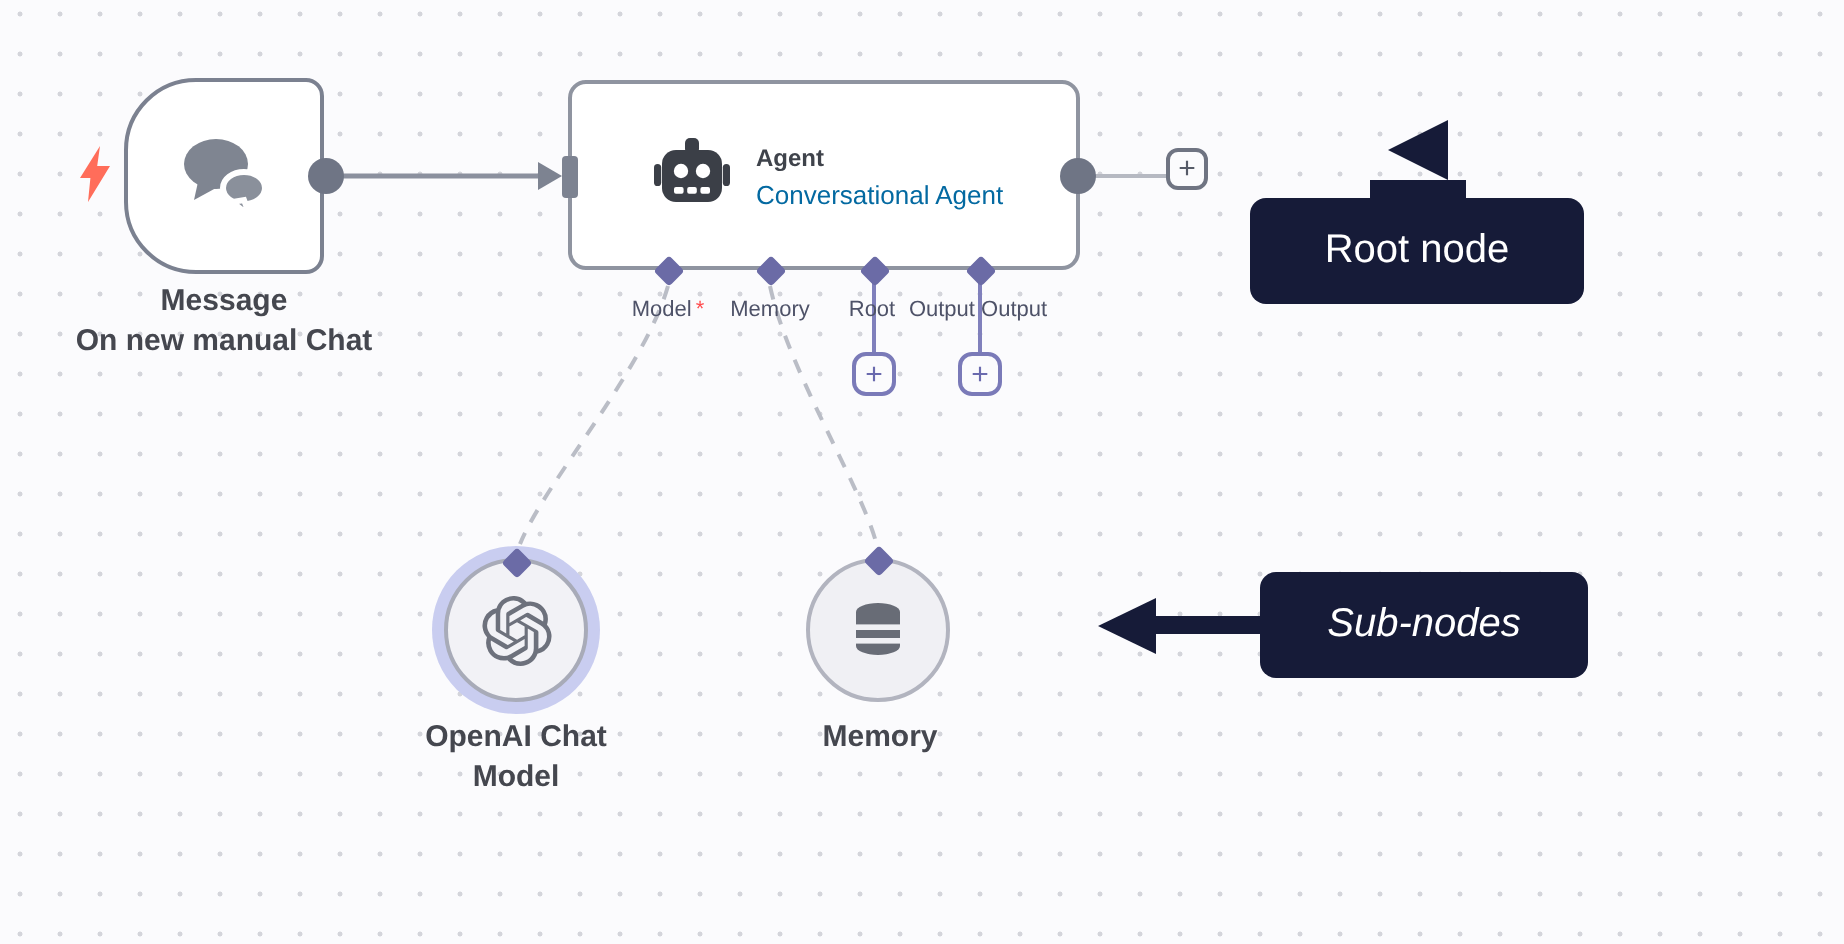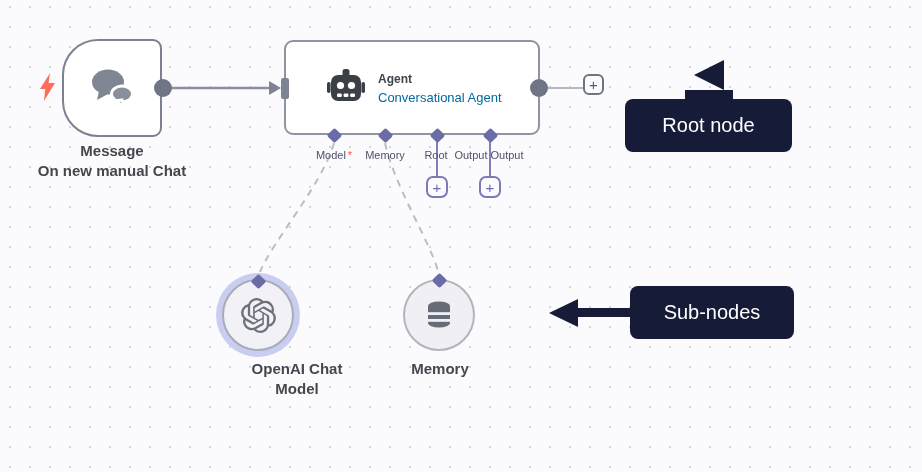--- a/index.html
+++ b/index.html
@@ -134,21 +134,21 @@
   <div class="plus-btn plus-purple" style="left:426px;top:176px;">+</div>
   <div class="plus-btn plus-purple" style="left:479px;top:176px;">+</div>
 
   <div class="halo"></div>
   <div class="round-node openai-node">
     <svg width="35" height="35" viewBox="0 0 24 24">
       <path fill="#6d717c" d="M22.2819 9.8211a5.9847 5.9847 0 0 0-.5157-4.9108 6.0462 6.0462 0 0 0-6.5098-2.9A6.0651 6.0651 0 0 0 4.9807 4.1818a5.9847 5.9847 0 0 0-3.9977 2.9 6.0462 6.0462 0 0 0 .7427 7.0966 5.98 5.98 0 0 0 .511 4.9107 6.051 6.051 0 0 0 6.5146 2.9001A5.9847 5.9847 0 0 0 13.2599 24a6.0557 6.0557 0 0 0 5.7718-4.2058 5.9894 5.9894 0 0 0 3.9977-2.9001 6.0557 6.0557 0 0 0-.7475-7.073zm-9.022 12.6081a4.4755 4.4755 0 0 1-2.8764-1.0408l.1419-.0804 4.7783-2.7582a.7948.7948 0 0 0 .3927-.6813v-6.7369l2.02 1.1686a.071.071 0 0 1 .038.0615v5.5826a4.504 4.504 0 0 1-4.4945 4.4849zm-9.6607-4.1254a4.4708 4.4708 0 0 1-.5346-3.0137l.142.0852 4.783 2.7582a.7712.7712 0 0 0 .7806 0l5.8428-3.3685v2.3324a.0804.0804 0 0 1-.0332.0615L9.74 19.9502a4.4992 4.4992 0 0 1-6.1408-1.6464zM2.3408 7.8956a4.485 4.485 0 0 1 2.3655-1.9728V11.6a.7664.7664 0 0 0 .3879.6765l5.8144 3.3543-2.0201 1.1685a.0757.0757 0 0 1-.071 0l-4.8303-2.7865A4.504 4.504 0 0 1 2.3408 7.8956zm16.5963 3.8558L13.1038 8.364 15.1192 7.2a.0757.0757 0 0 1 .071 0l4.8303 2.7913a4.4944 4.4944 0 0 1-.6765 8.1042v-5.6772a.79.79 0 0 0-.407-.667zm2.0107-3.0231l-.142-.0852-4.7735-2.7818a.7759.7759 0 0 0-.7854 0L9.409 9.2297V6.8974a.0662.0662 0 0 1 .0284-.0615l4.8303-2.7866a4.4992 4.4992 0 0 1 6.6802 4.66zM8.3065 12.863l-2.02-1.1638a.0804.0804 0 0 1-.038-.0567V6.0742a4.4992 4.4992 0 0 1 7.3757-3.4537l-.142.0805L8.704 5.459a.7948.7948 0 0 0-.3927.6813zm1.0976-2.3654l2.602-1.4998 2.6069 1.4998v2.9994l-2.5974 1.4997-2.6067-1.4997Z"></path>
     </svg>
   </div>
   <div class="diamond" style="left:252.5px;top:275.5px;"></div>
-  <div class="node-label" style="left:258px;top:359px;margin-left:39px;">
+  <div class="node-label" style="left:258px;top:359px;">
     <div>OpenAI Chat</div>
     <div>Model</div>
   </div>
 
   <div class="round-node wbm-node">
     <svg width="32" height="32" viewBox="0 0 32 32">
       <ellipse cx="16" cy="7" rx="11" ry="4.5" fill="#686c76"></ellipse>
       <path d="M5 7 h22 v17 a11 4.5 0 0 1 -22 0 z" fill="#686c76"></path>
       <rect x="4" y="13.2" width="24" height="2.8" fill="#f0f0f4"></rect>
       <rect x="4" y="20" width="24" height="2.8" fill="#f0f0f4"></rect>
@@ -161,16 +161,16 @@
 
   <div class="annotation" style="left:625px;top:60px;flex-direction:column;">
     <div class="arrow-head-navy"></div>
     <div class="arrow-shaft" style="width:48px;"></div>
     <div class="badge" style="width:167px;">Root node</div>
   </div>
 
   <div class="annotation" style="left:549px;top:286px;">
     <div class="arrow-head-navy" style="border-top-width:14px;border-bottom-width:14px;border-right-width:29px;"></div>
     <div class="arrow-shaft" style="width:52px;"></div>
-    <div class="badge" style="width:164px;">Sub-nodes</div>
+    <div class="badge" style="width:164px;font-style:italic;">Sub-nodes</div>
   </div>
 
 </div>
 
 </body></html>

